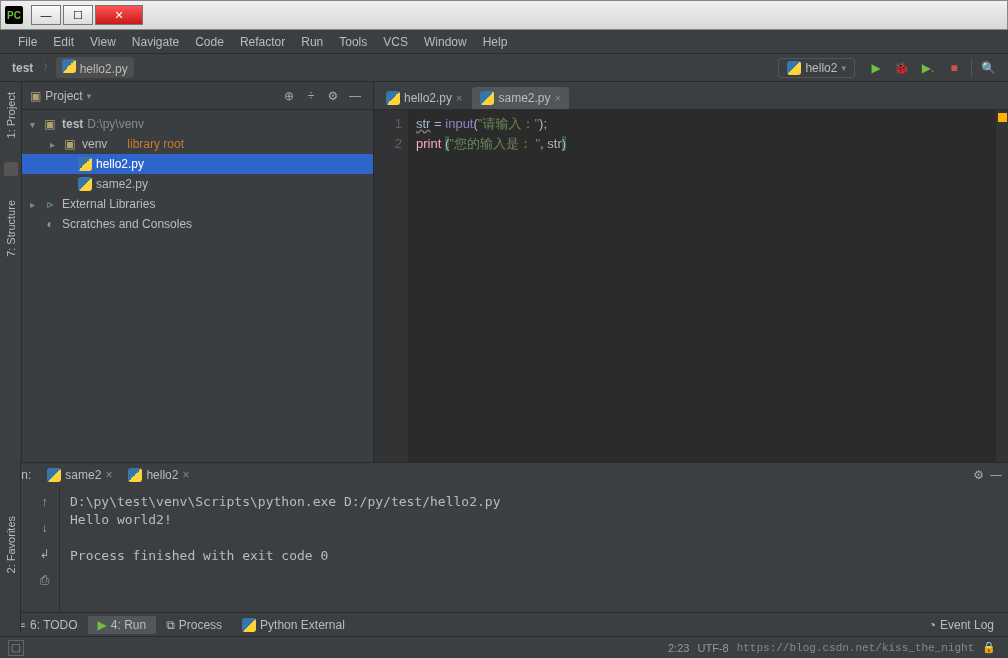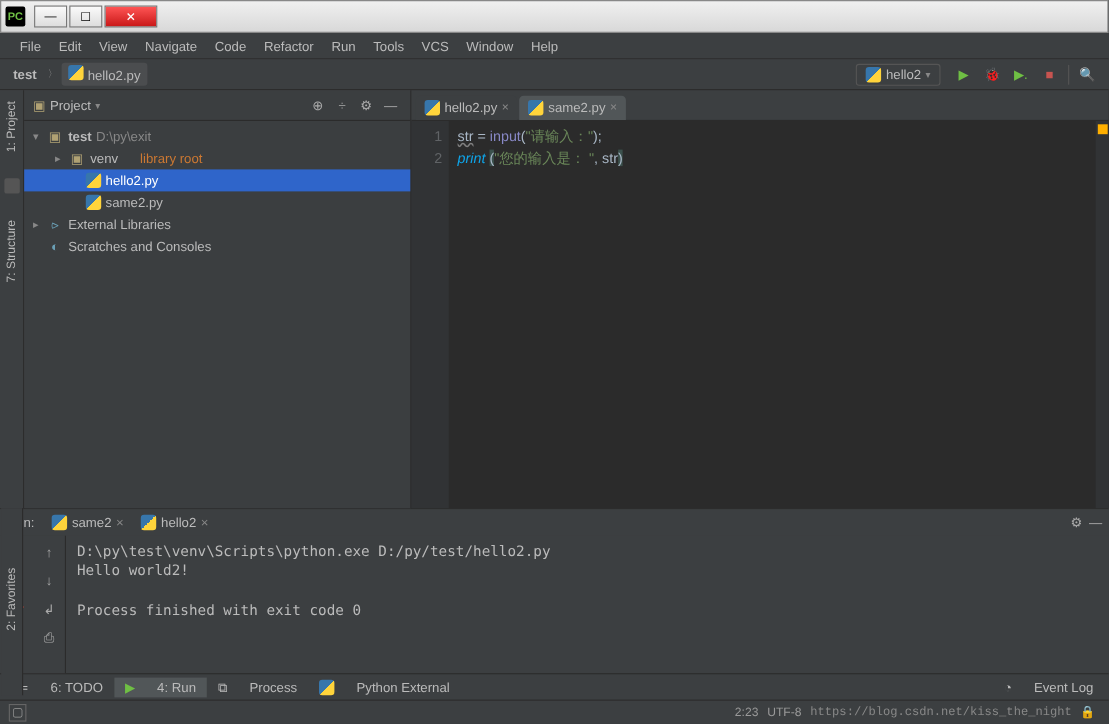--- a/index.html
+++ b/index.html
@@ -52,38 +52,38 @@
 .ed-tab.inactive { background: #3c3f41; }
 .ed-tab .close-x { color: #888; font-size: 11px; }
 .editor-body { flex: 1; display: flex; position: relative; font-family: Consolas, monospace; font-size: 13px; }
 .gutter { width: 34px; background: #313335; color: #606366; text-align: right; padding: 4px 6px 0 0; line-height: 20px; }
 .code { flex: 1; padding: 4px 8px; line-height: 20px; color: #a9b7c6; }
 .code .id { color: #a9b7c6; text-decoration: underline wavy #808080; }
 .code .eq { color: #a9b7c6; }
 .code .fn { color: #8888c6; }
 .code .str { color: #6a8759; }
 .code .par-match { background: #3b514d; }
-.code .builtin { color: #0ea5e9; font-style: italic; }
+.code .builtin { color: #f9a8d4; }
 .editor-right-strip { width: 12px; background: #313335; position: relative; }
 .editor-right-strip .warn-mark { position: absolute; top: 3px; right: 1px; width: 9px; height: 9px; background: #ffb000; }
 .run-header-row { height: 24px; display: flex; align-items: center; background: #3c3f41; padding: 0 6px; }
 .run-header-row .lbl { margin-right: 8px; }
 .run-tab { display: flex; align-items: center; gap: 4px; padding: 2px 8px; color: #bbb; cursor: pointer; }
 .run-tab .close-x { color: #888; }
 .run-header-row .right-tools { margin-left: auto; display: flex; gap: 6px; }
 .run-body { flex: 1; display: flex; }
 .run-gutter-1 { width: 30px; background: #3c3f41; display: flex; flex-direction: column; align-items: center; padding-top: 6px; gap: 8px; }
 .run-gutter-2 { width: 30px; background: #3c3f41; display: flex; flex-direction: column; align-items: center; padding-top: 6px; gap: 8px; border-right: 1px solid #2b2b2b; }
 .run-gutter-1 .gbtn, .run-gutter-2 .gbtn { width: 18px; height: 18px; display: flex; align-items: center; justify-content: center; color: #aaa; cursor: pointer; }
 .run-console { flex: 1; padding: 6px 10px; font-family: Consolas, monospace; font-size: 13px; color: #bbb; line-height: 18px; white-space: pre; }
 .run-wrapper { display: flex; flex-direction: column; height: 150px; border-top: 1px solid #2b2b2b; }
 
 
 .bottom-tabs { height: 24px; background: #3c3f41; border-top: 1px solid #2b2b2b; display: flex; align-items: center; padding: 0 4px; }
-.bottom-tabs .btab { padding: 2px 10px; color: #bbb; cursor: pointer; display: flex; align-items: center; gap: 20px; }
+.bottom-tabs .btab { padding: 2px 10px; color: #bbb; cursor: pointer; display: flex; align-items: center; gap: 4px; }
 .bottom-tabs .btab.active { background: #515658; }
 .bottom-tabs .spacer { flex: 1; }
 
 
 .status-bar { height: 22px; background: #3c3f41; border-top: 1px solid #2b2b2b; display: flex; align-items: center; padding: 0 8px; color: #999; font-size: 11px; }
 .status-bar .left-ico { width: 16px; height: 16px; border: 1px solid #666; margin-right: 8px; display: flex; align-items: center; justify-content: center; }
 .status-bar .spacer { flex: 1; }
 .status-bar .cell { margin: 0 4px; }
 
 
@@ -160,21 +160,21 @@
       <div class="hbtn">⊕</div>
       <div class="hbtn">÷</div>
       <div class="hbtn">⚙</div>
       <div class="hbtn">—</div>
     </div>
     <div class="tree">
       <div class="tree-row">
         <span class="arrow">▾</span>
         <span class="icon folder-icon">▣</span>
         <b>test</b>
-        <span class="muted">D:\py\exit</span>
+        <span class="muted">D:\py\venv</span>
       </div>
       <div class="tree-row" style="padding-left:28px">
         <span class="arrow">▸</span>
         <span class="icon folder-icon">▣</span>
         <span>venv</span>
         <span class="orange">library root</span>
       </div>
       <div class="tree-row selected" style="padding-left:44px">
         <span class="arrow"></span>
         <span class="py-icon"></span>

